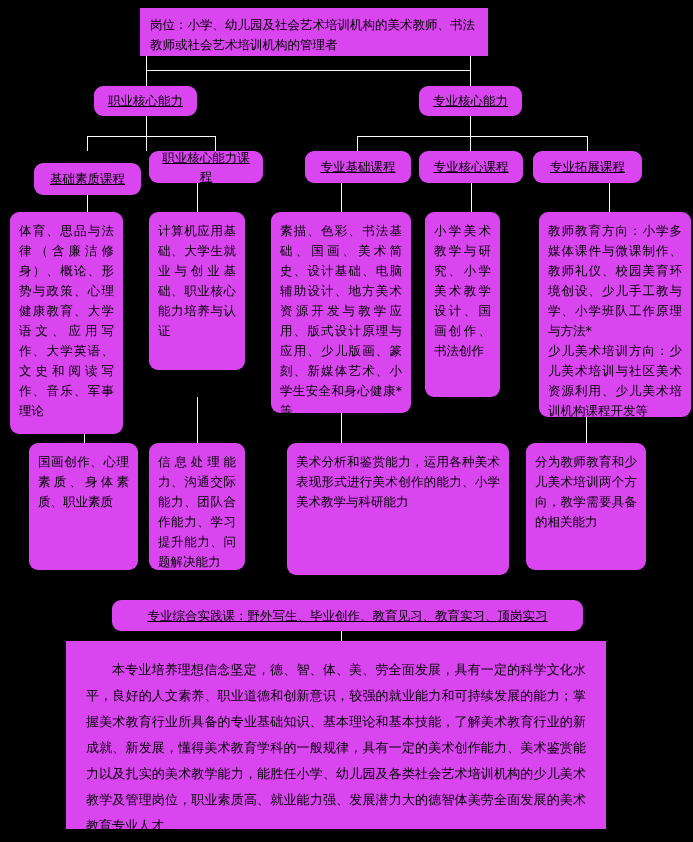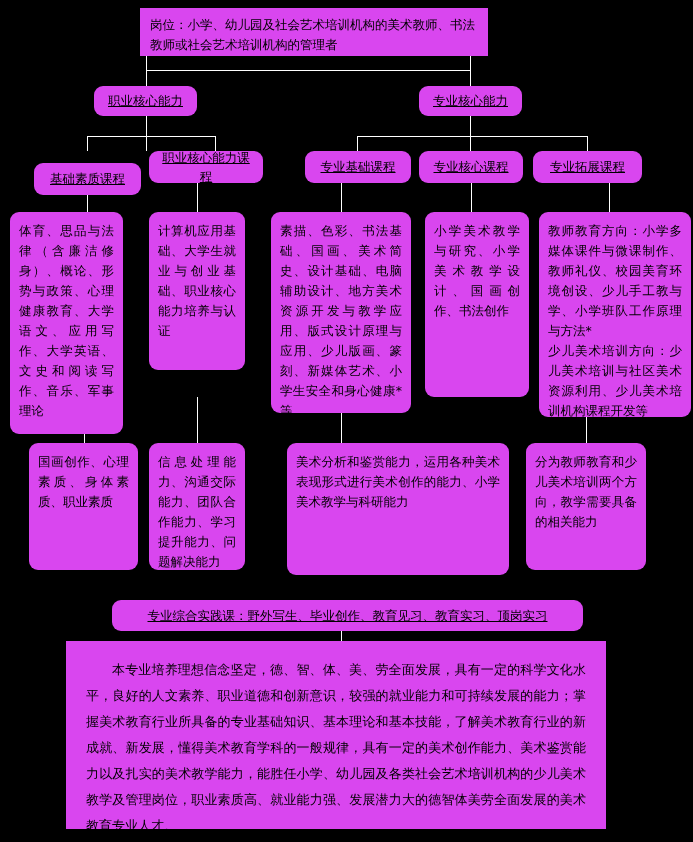--- a/index.html
+++ b/index.html
@@ -72,21 +72,21 @@
 
   
   .detail {
     font-size: 12.5px;
     line-height: 1.6;
     padding: 9px 9px;
   }
   #cd-0 { left: 10px;  top: 212px; width: 113px; height: 222px; }
   #cd-1 { left: 149px; top: 212px; width: 96px;  height: 158px; }
   #cd-2 { left: 271px; top: 212px; width: 140px; height: 201px; }
-  #cd-3 { left: 425px; top: 212px; width: 104px;  height: 185px; }
+  #cd-3 { left: 425px; top: 212px; width: 75px;  height: 185px; }
   #cd-4 { left: 533px; top: 212px; width: 152px; height: 205px; margin-left: 6px; }
 
   
   #ad-0 { left: 29px;  top: 443px; width: 109px; height: 127px; }
   #ad-1 { left: 149px; top: 443px; width: 96px;  height: 127px; }
   #ad-2 { left: 287px; top: 443px; width: 222px; height: 132px; }
   #ad-3 { left: 526px; top: 443px; width: 120px; height: 127px; }
 
   
   #practice {

